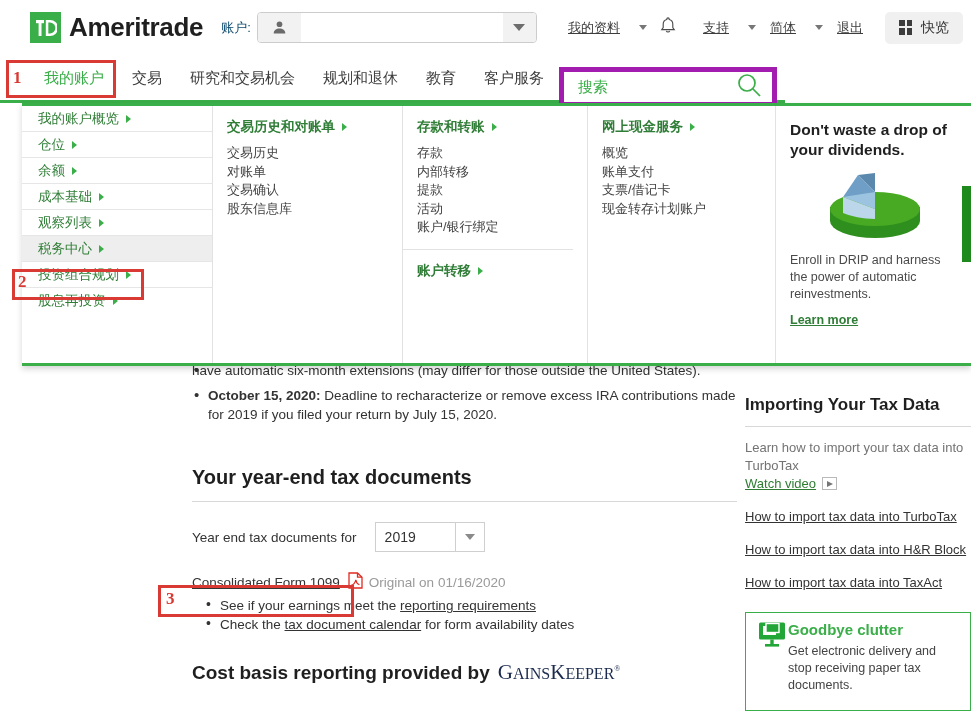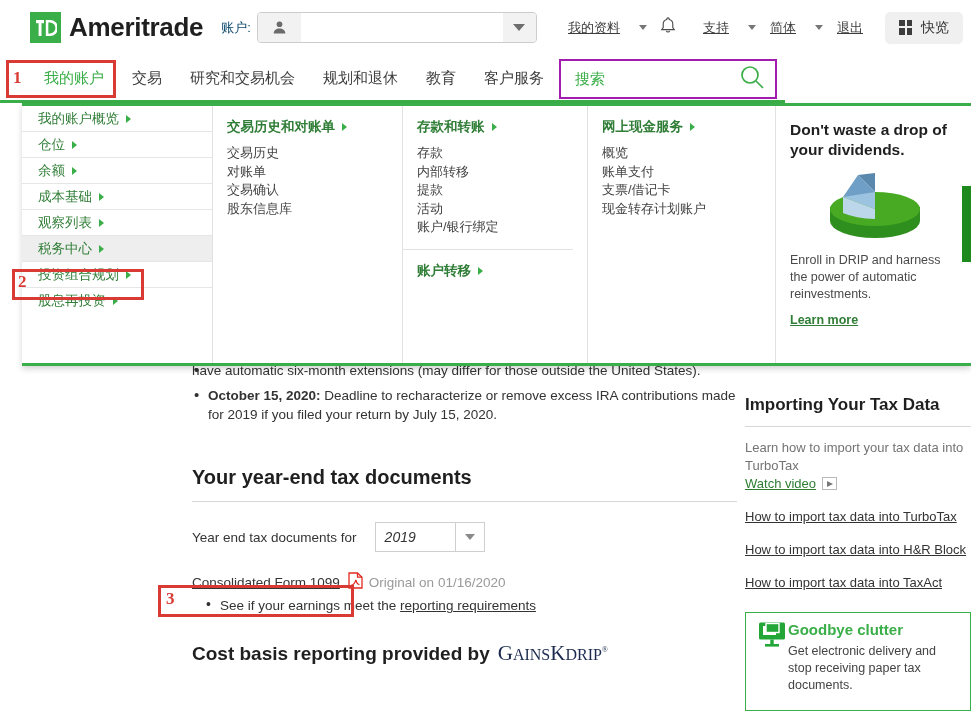--- a/index.html
+++ b/index.html
@@ -79,23 +79,23 @@
     background:#fff; border-bottom: 3px solid #3aae48;
     display:flex; align-items:center;
   }
   .nav-items { display:flex; align-items:center; height:48px; padding-left: 30px; }
   .nav-item {
     font-size: 15px; color:#3d3d3d; padding: 0 14px; cursor:pointer;
     line-height: 45px; white-space:nowrap;
   }
   .nav-item.active { color:#3aae48; }
   .search-box {
-    position:absolute; right: 8px; top: 4px;
+    position:absolute; right: 8px; top: 12px;
     width: 218px; height: 40px;
-    border: 2px solid #a21caf; background:#fff;
+    border: 5px solid #a21caf; background:#fff;
     display:flex; align-items:center; justify-content:space-between;
     padding: 0 10px 0 14px;
   }
   .search-ph { font-size: 15px; color:#3aae48; }
 
   
   .content { position:absolute; top:103px; left:0; width:971px; height:617px; background:#fff; }
 
   .main-col { position:absolute; left:192px; top:0px; width: 545px; }
   .bullets { list-style:none; padding:0; margin:0; }
@@ -337,21 +337,21 @@
         </li>
       </ul>
 
       <div style="height:40px;"></div>
 
       <h2 class="sec-title">Your year-end tax documents</h2>
       <div class="hr"></div>
 
       <div class="yr-row">
         <span class="yr-label">Year end tax documents for</span>
-        <div style="display:flex;font-style:italic;">
+        <div style="display:flex;">
           <div class="yr-select">2019</div>
           <div class="yr-caret-box">
               <span class="caret-gray"></span>
             </div>
         </div>
       </div>
 
       <div class="doc-row">
         <span class="doc-link">Consolidated Form 1099</span>
         <span class="pdf-icon">
@@ -361,25 +361,28 @@
             <path d="M3.2 13.4c2.2-.6 4-3.2 4.6-5.6.5 2.6 2 4.3 3.6 4.9" fill="none" stroke="#e02b20" stroke-width="1.2"></path>
           </svg>
         </span>
         <span class="doc-date">Original on 01/16/2020</span>
       </div>
 
       <ul class="sub-bullets">
         <li>
           <span>See if your earnings meet the </span><span class="ul">reporting requirements</span><span></span>
         </li>
+        <li>
+          <span>Check the </span><span class="ul">tax document calendar</span><span> for form availability dates</span>
+        </li>
       </ul>
 
       <div class="cb-row">
         <span class="cb-title">Cost basis reporting provided by</span>
-        <span class="gk-logo"><span>G</span><span class="sm">AINS</span><span>K</span><span class="sm">DRIP</span><span class="gk-reg">®</span></span>
+        <span class="gk-logo"><span>G</span><span class="sm">AINS</span><span>K</span><span class="sm">EEPER</span><span class="gk-reg">®</span></span>
       </div>
     </div>
 
     <div class="rail">
       <div style="height:292px;"></div>
       <div class="rail-title">Importing Your Tax Data</div>
       <div class="rail-hr"></div>
       <div class="rail-p">Learn how to import your tax data into TurboTax</div>
       <div class="watch-row">
         <span class="watch-link">Watch video</span>

